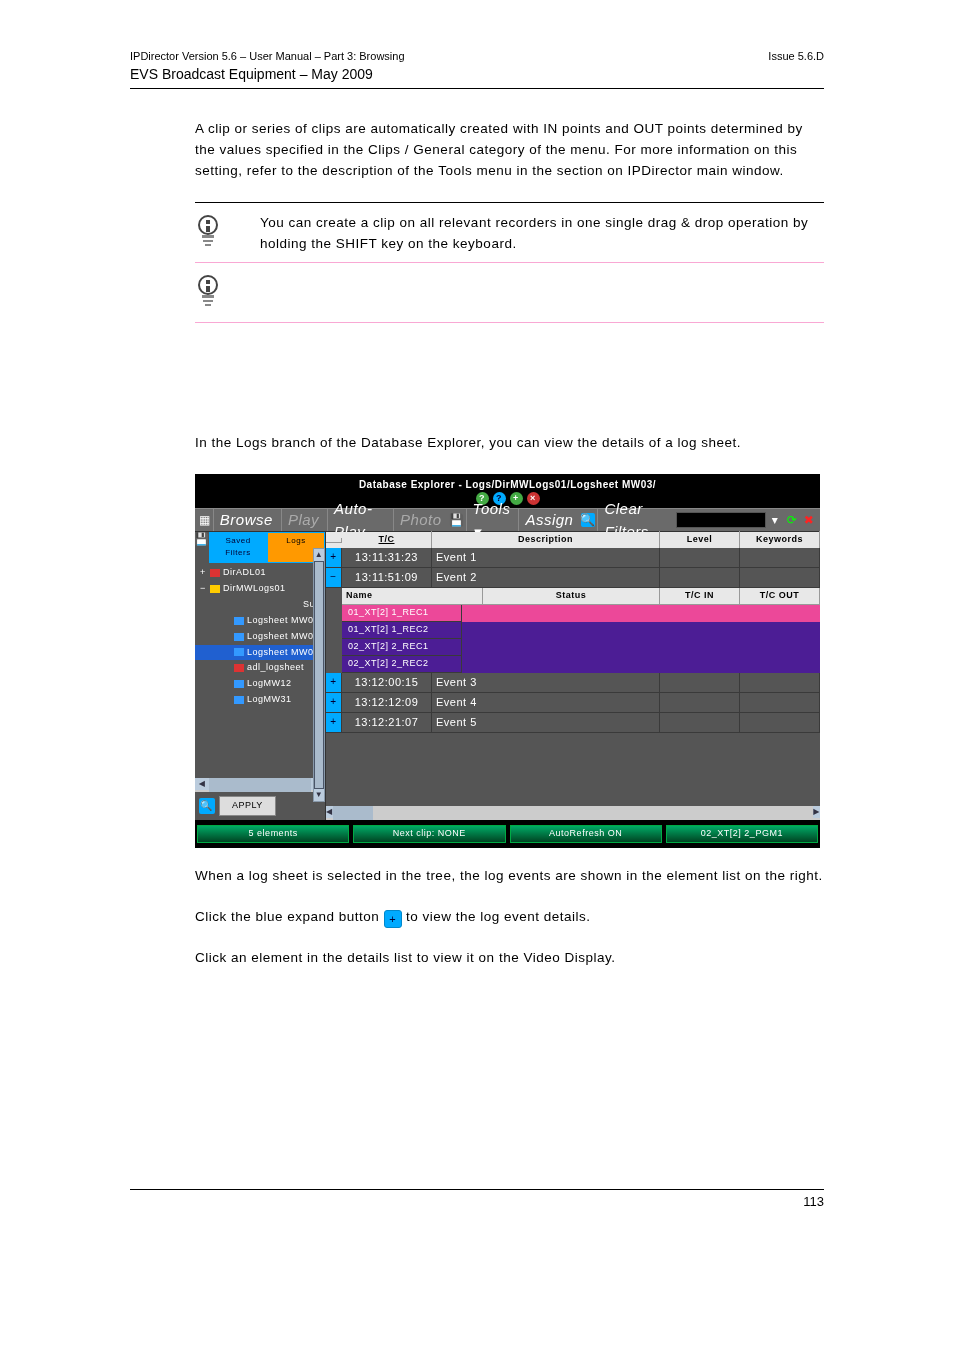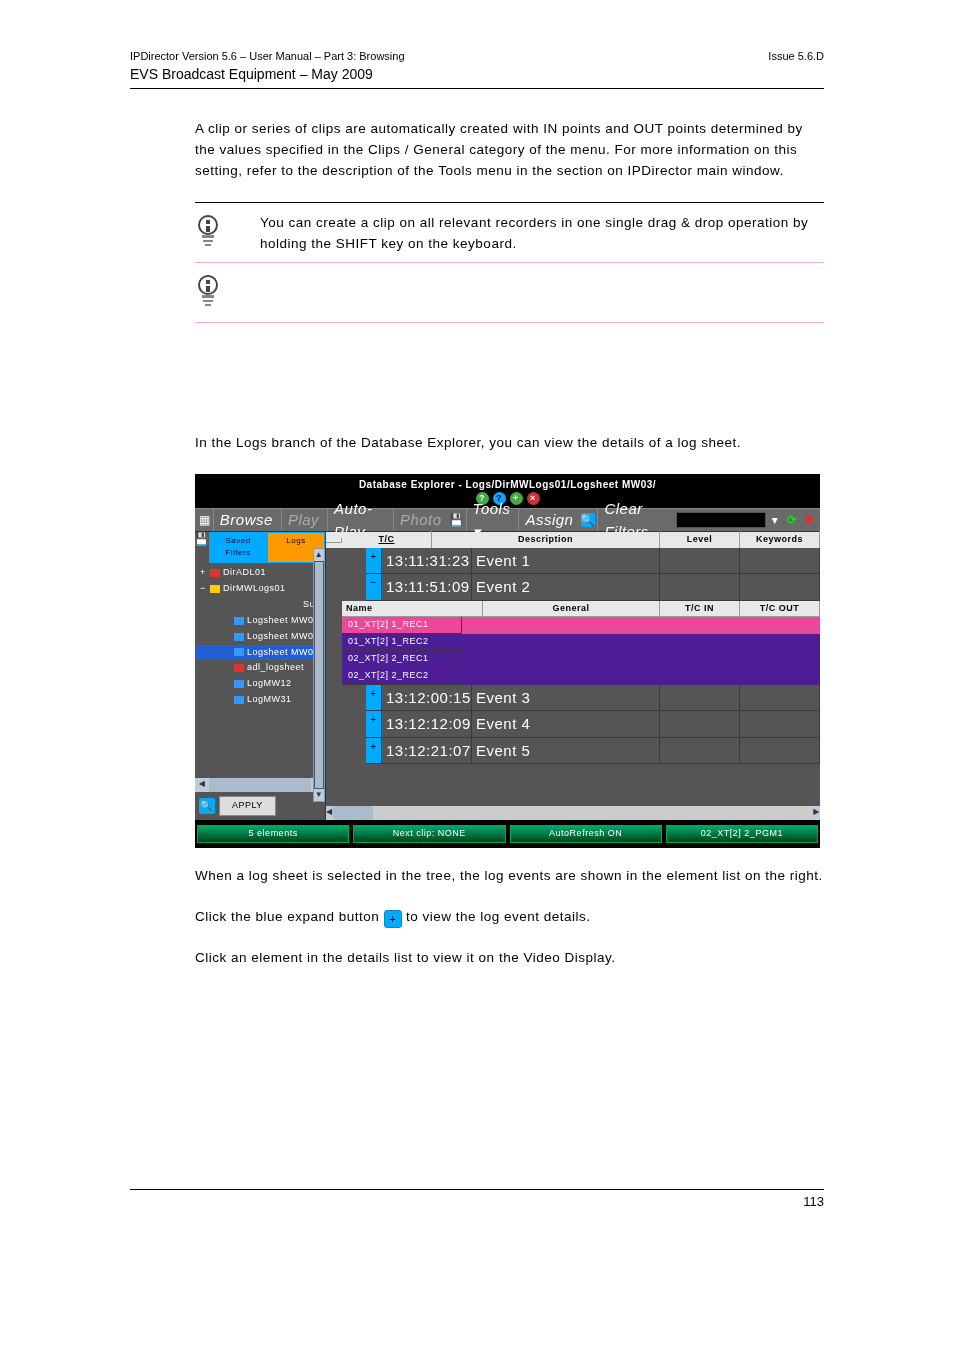--- a/index.html
+++ b/index.html
@@ -273,23 +273,22 @@
       text-align: center;
       box-sizing: border-box;
     }
     .gh-expand { width: 16px; }
     .gh-tc { width: 90px; text-decoration: underline; }
     .gh-desc { flex: 1; }
     .gh-level { width: 80px; }
     .gh-key { width: 80px; }
     .grid-row {
       display: flex;
-      font-size: 15px;
+      font-size: 11px;
       background: #555;
-      padding-left: 40px;
     }
     .gr-cell {
       padding: 1px 4px;
       border-right: 1px solid #3a3a3a;
       border-bottom: 1px solid #3a3a3a;
       box-sizing: border-box;
     }
     .gc-expand {
       width: 16px;
       background: #0af;
@@ -540,21 +539,21 @@
               </div>
               <div class="grid-row">
                 <div class="gr-cell gc-expand minus"></div>
                 <div class="gr-cell gc-tc">13:11:51:09</div>
                 <div class="gr-cell gc-desc">Event 2</div>
                 <div class="gr-cell gc-level"></div>
                 <div class="gr-cell gc-key"></div>
               </div>
               <div class="sub-header">
                 <div class="sh-cell sh-name">Name</div>
-                <div class="sh-cell sh-status">General</div>
+                <div class="sh-cell sh-status">Status</div>
                 <div class="sh-cell sh-tcin">T/C IN</div>
                 <div class="sh-cell sh-tcout">T/C OUT</div>
               </div>
               <div class="sub-row sel">
                 <div class="sr-name">01_XT[2] 1_REC1</div>
               </div>
               <div class="sub-row">
                 <div class="sr-name">01_XT[2] 1_REC2</div>
               </div>
               <div class="sub-row">

